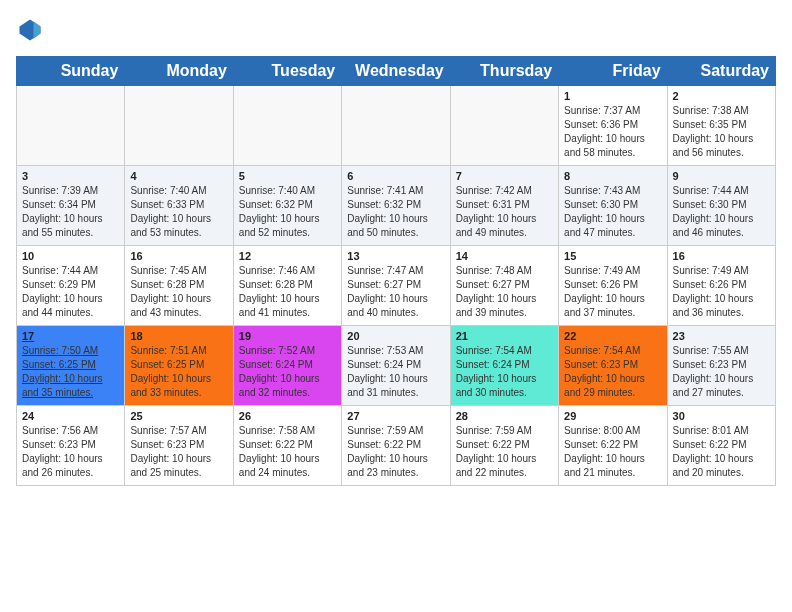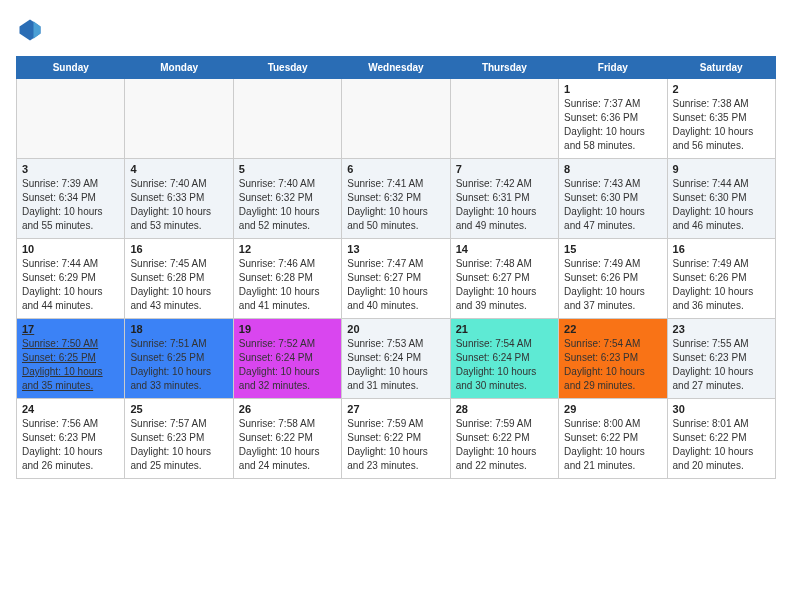--- a/index.html
+++ b/index.html
@@ -47,24 +47,24 @@
       color: #555;
     }
     .calendar {
       width: 100%;
       border-collapse: collapse;
       border: 1px solid #ccc;
     }
     .calendar th {
       background-color: #2a6db5;
       color: #fff;
-      font-size: 10px;
+      font-size: 16px;
       font-weight: bold;
       padding: 5px 6px;
-      text-align: center;
+      text-align: right;
       border: 1px solid #2a6db5;
     }
     .calendar td {
       vertical-align: top;
       border: 1px solid #ccc;
       padding: 4px 5px;
       font-size: 9.5px;
       color: #333;
       width: calc(100% / 7);
       min-height: 80px;
@@ -196,21 +196,21 @@
         <td>
           <span class="day-number">16</span>
           <div class="day-info">Sunrise: 7:49 AM<br>Sunset: 6:26 PM<br>Daylight: 10 hours and 36 minutes.</div>
         </td>
       </tr>
       <tr>
         <td style="background: #3b82f6; text-decoration: underline;">
           <span class="day-number">17</span>
           <div class="day-info">Sunrise: 7:50 AM<br>Sunset: 6:25 PM<br>Daylight: 10 hours and 35 minutes.</div>
         </td>
-        <td style="background: #3b82f6;">
+        <td style="background: #f97316;">
           <span class="day-number">18</span>
           <div class="day-info">Sunrise: 7:51 AM<br>Sunset: 6:25 PM<br>Daylight: 10 hours and 33 minutes.</div>
         </td>
         <td style="background: #d946ef;">
           <span class="day-number">19</span>
           <div class="day-info">Sunrise: 7:52 AM<br>Sunset: 6:24 PM<br>Daylight: 10 hours and 32 minutes.</div>
         </td>
         <td style="background: rgb(240, 244, 248);">
           <span class="day-number">20</span>
           <div class="day-info">Sunrise: 7:53 AM<br>Sunset: 6:24 PM<br>Daylight: 10 hours and 31 minutes.</div>

